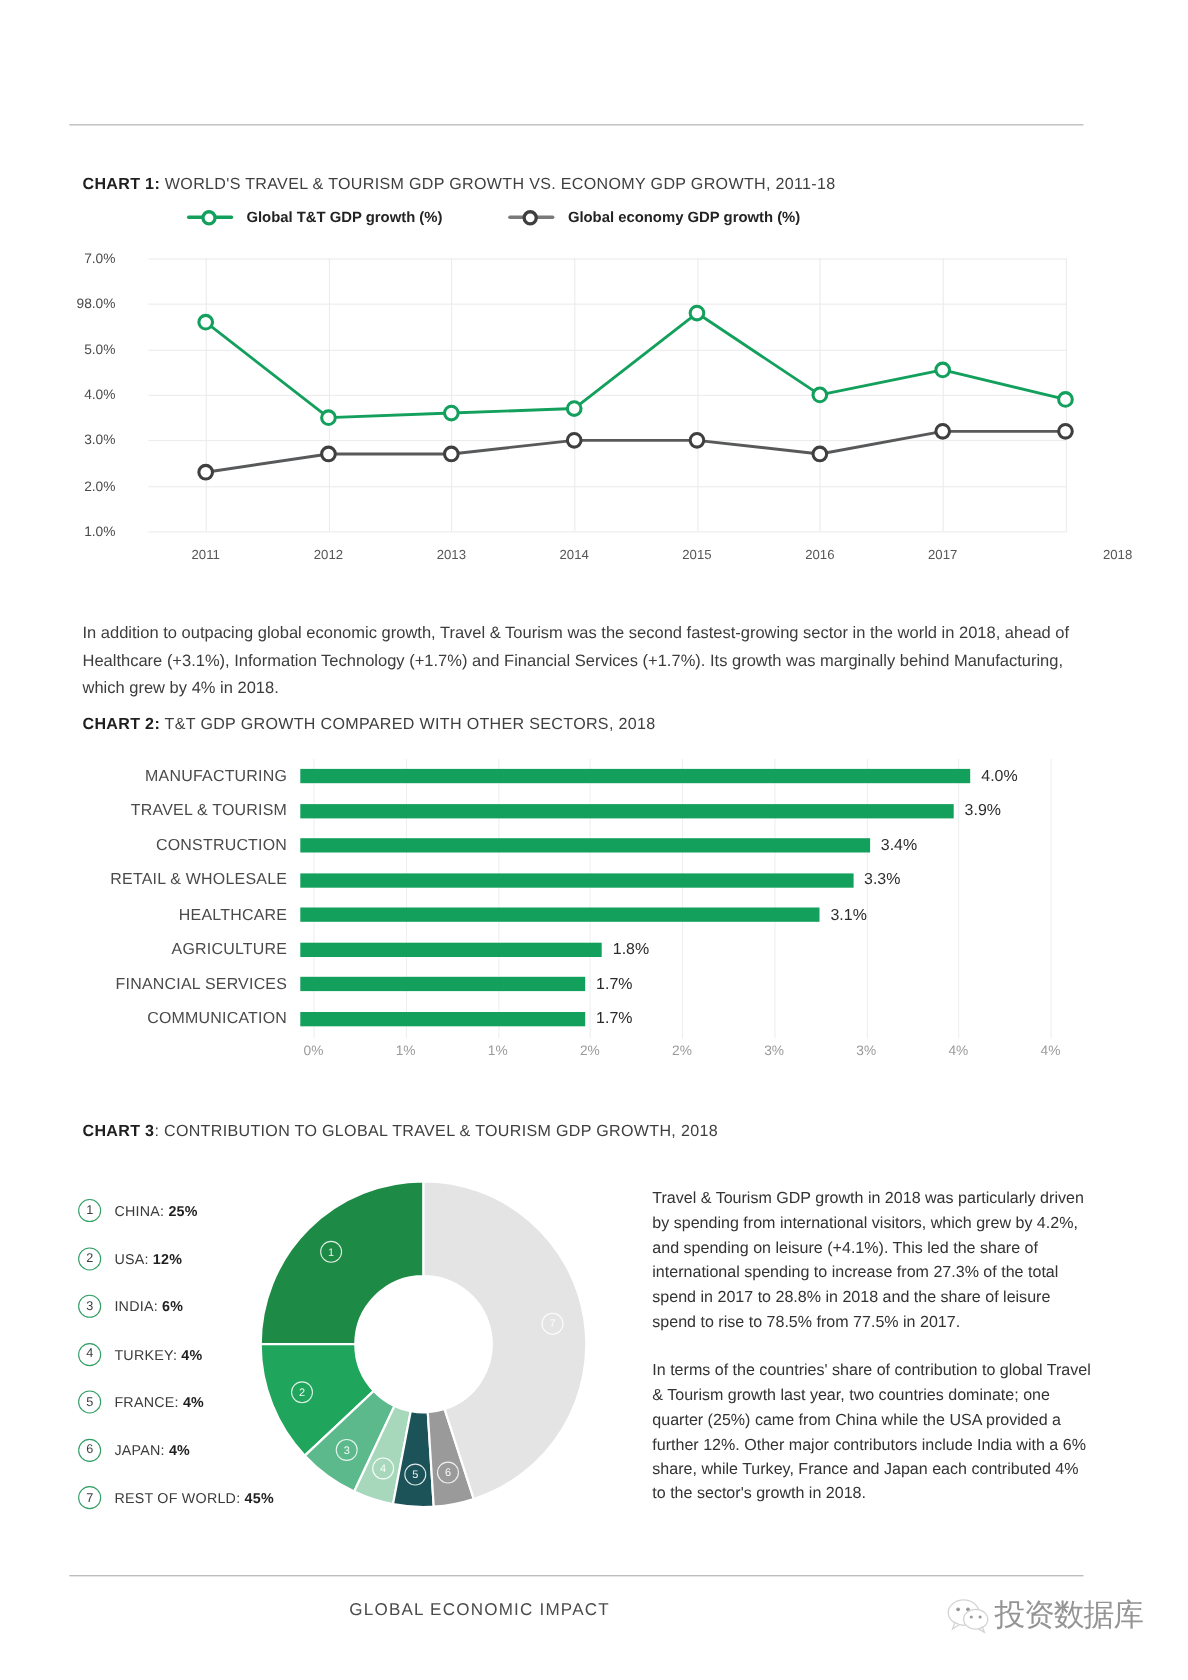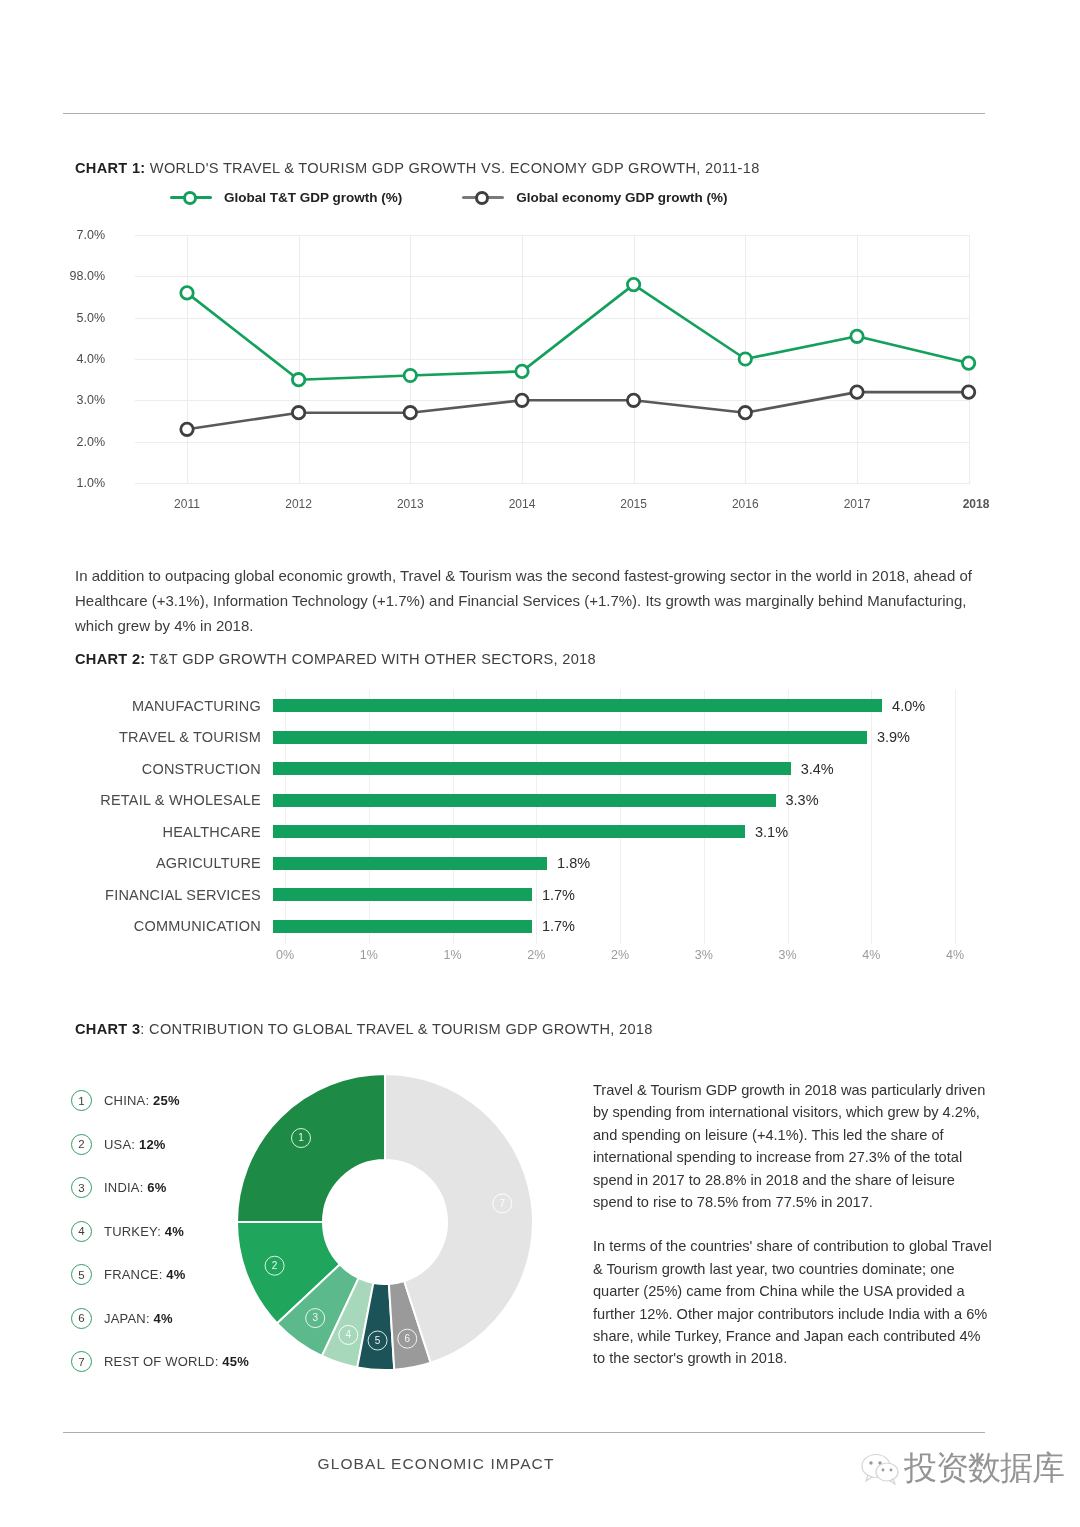--- a/index.html
+++ b/index.html
@@ -263,21 +263,21 @@
     gap: 4px;
     opacity: .88;
   }
   .wm-logo {
     width: 40px; height: 34px;
     position: relative;
     flex: 0 0 auto;
   }
   .wm-cn {
     font-family: "DejaVu Sans", sans-serif;
-    font-size: 33px;
+    font-size: 28px;
     color: #5d5d5d;
     letter-spacing: -1px;
     white-space: nowrap;
     opacity: .75;
   }
 </style>
 </head>
 <body>
 
 <div class="page">
@@ -334,21 +334,21 @@
       <div class="ylabel" style="top:206.7px;">2.0%</div>
       <div class="ylabel" style="top:248px;">1.0%</div>
 
       <div class="xlabel" style="left:52px;">2011</div>
       <div class="xlabel" style="left:163.6px;">2012</div>
       <div class="xlabel" style="left:275.3px;">2013</div>
       <div class="xlabel" style="left:387px;">2014</div>
       <div class="xlabel" style="left:498.6px;">2015</div>
       <div class="xlabel" style="left:610.3px;">2016</div>
       <div class="xlabel" style="left:722px;">2017</div>
-      <div class="xlabel" style="left:841px;font-weight:bold;">2018</div>
+      <div class="xlabel" style="left:881px;">2018</div>
 
       <svg id="c1svg" width="835" height="248">
           <polyline points="52.0,57.9 163.6,144.7 275.3,140.5 387.0,136.4 498.6,49.6 610.3,124.0 722.0,101.3 833.6,128.1" fill="none" stroke="#12a05c" stroke-width="2.6" stroke-linejoin="round" stroke-linecap="round"></polyline>
           <polyline points="52.0,194.3 163.6,177.7 275.3,177.7 387.0,165.3 498.6,165.3 610.3,177.7 722.0,157.1 833.6,157.1" fill="none" stroke="#58595b" stroke-width="2.6" stroke-linejoin="round" stroke-linecap="round"></polyline>
           <circle cx="52.0" cy="57.9" r="6.2" fill="#ffffff" stroke="#12a05c" stroke-width="2.8"></circle>
           <circle cx="163.6" cy="144.7" r="6.2" fill="#ffffff" stroke="#12a05c" stroke-width="2.8"></circle>
           <circle cx="275.3" cy="140.5" r="6.2" fill="#ffffff" stroke="#12a05c" stroke-width="2.8"></circle>
           <circle cx="387.0" cy="136.4" r="6.2" fill="#ffffff" stroke="#12a05c" stroke-width="2.8"></circle>
           <circle cx="498.6" cy="49.6" r="6.2" fill="#ffffff" stroke="#12a05c" stroke-width="2.8"></circle>
           <circle cx="610.3" cy="124.0" r="6.2" fill="#ffffff" stroke="#12a05c" stroke-width="2.8"></circle>

